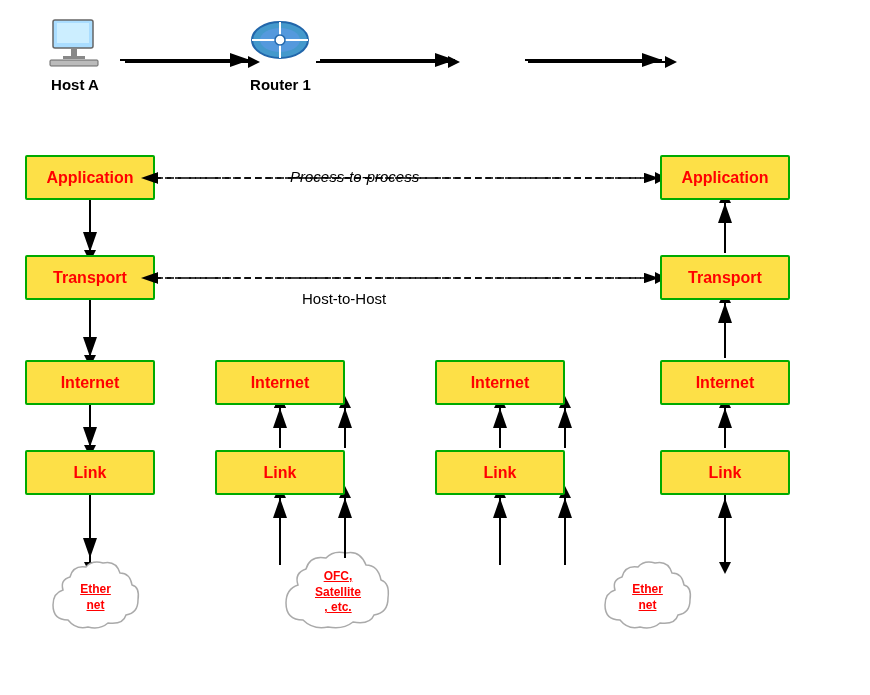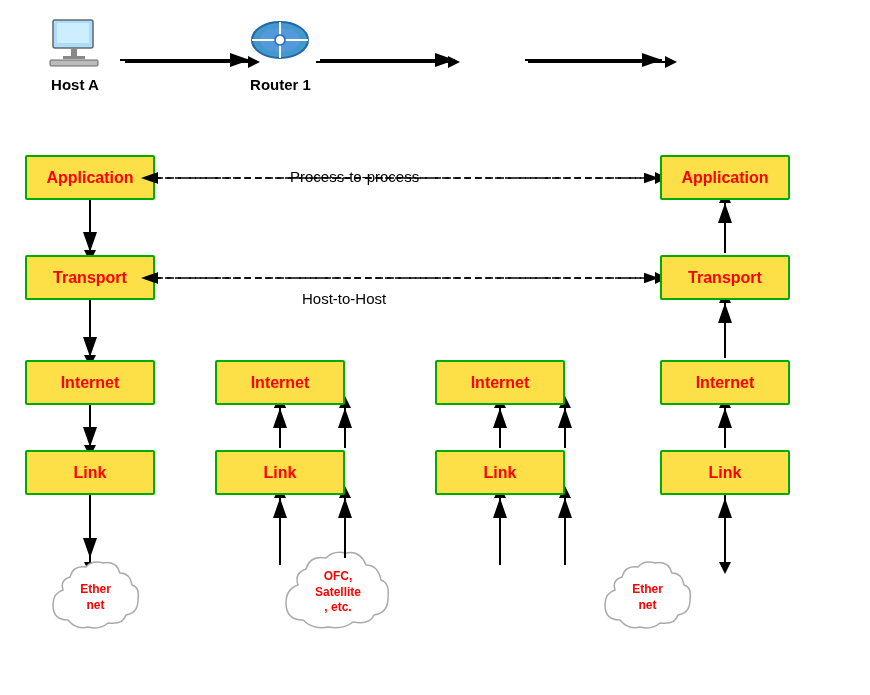--- a/index.html
+++ b/index.html
@@ -52,20 +52,21 @@
     }
 
     .cloud-text {
       position: relative;
       z-index: 2;
       font-size: 12px;
       font-weight: bold;
       color: #ff0000;
       text-align: center;
       line-height: 1.3;
+      text-decoration: underline;
     }
 
     
     .device {
       position: absolute;
       display: flex;
       flex-direction: column;
       align-items: center;
       font-size: 15px;
       font-weight: bold;
@@ -243,21 +244,21 @@
   </div>
 
   <div class="layer-box" style="left:660px; top:360px; width:130px; height:45px;">
     <span>Internet</span>
   </div>
 
   <div class="layer-box" style="left:660px; top:450px; width:130px; height:45px;">
     <span>Link</span>
   </div>
 
-  <div class="label-text" style="left:290px; top:168px;">
+  <div class="label-text" style="left:290px; top:168px;font-style:italic;">
     <span>Process-to-process</span>
   </div>
 
   <div class="label-text" style="left:302px; top:290px;">
     <span>Host-to-Host</span>
   </div>
 
   <div class="cloud" style="left:48px; top:555px; width:95px; height:85px;">
     <svg viewBox="0 0 95 85" xmlns="http://www.w3.org/2000/svg">
       <path d="M20,65 Q5,65 5,50 Q5,38 15,35 Q12,25 22,22 Q25,10 38,12 Q44,5 55,8 Q68,5 72,18 Q82,18 84,30 Q92,32 90,45 Q90,58 78,60 Q75,70 60,68 Q52,75 40,72 Q28,75 20,65 Z" fill="white" stroke="#aaa" stroke-width="1.5"></path>

